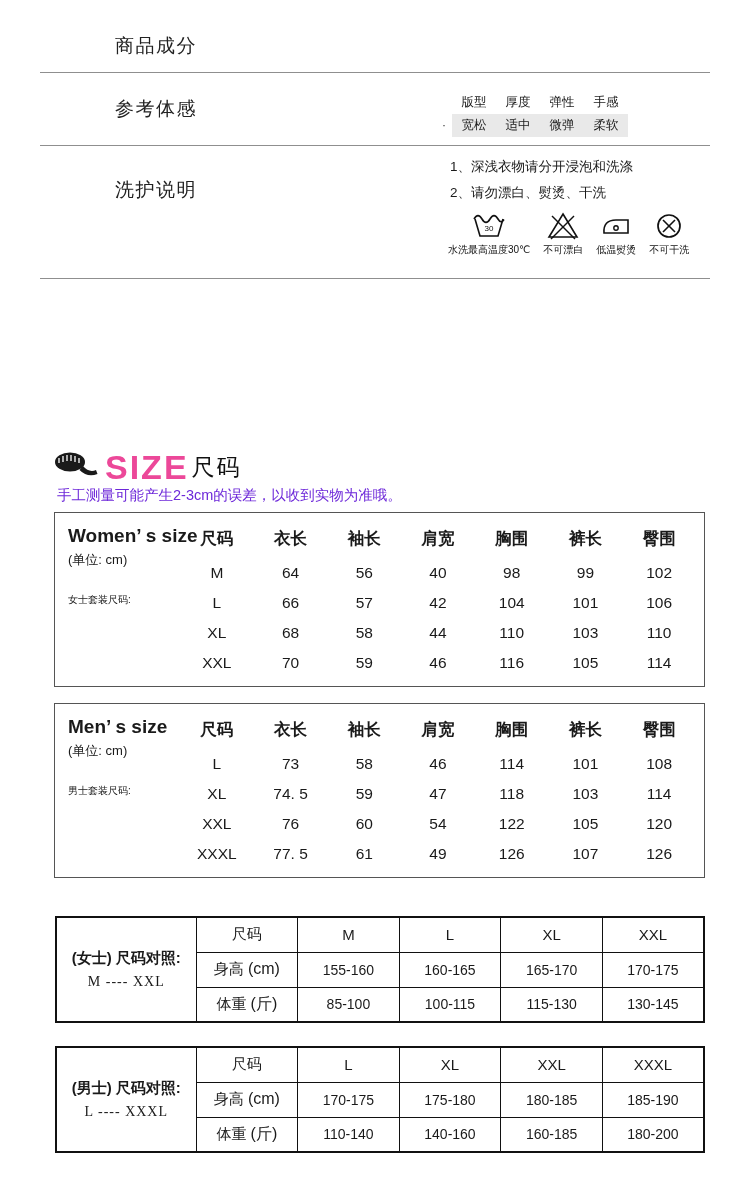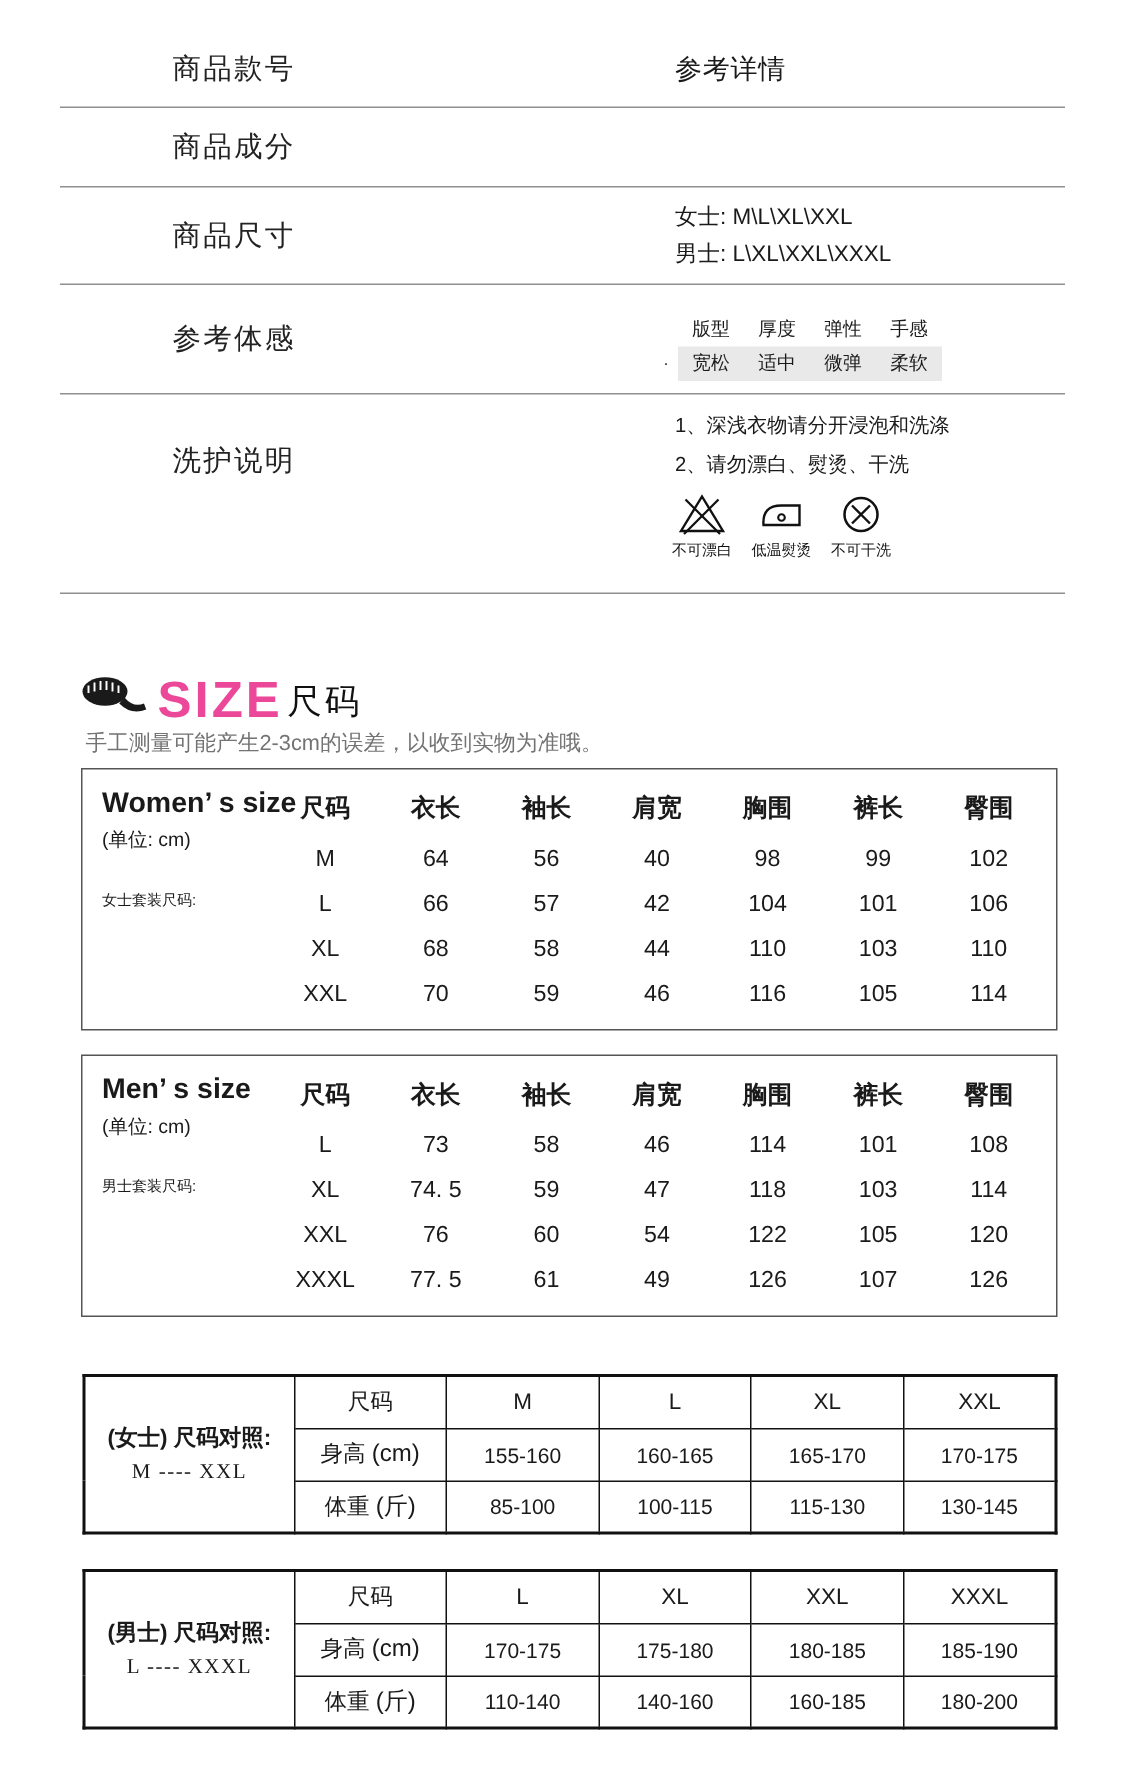--- a/index.html
+++ b/index.html
@@ -28,21 +28,21 @@
   
   .care-lines { position:absolute; left:410px; top:8px; font-size:13.5px; line-height:26px; }
   .care-icons { position:absolute; left:408px; top:64px; display:flex; align-items:flex-end; gap:13px; }
   .care-item { display:flex; flex-direction:column; align-items:center; }
   .care-item svg { display:block; }
   .care-label { font-size:10px; margin-top:3px; white-space:nowrap; color:#111; }
   
   .size-head { position:absolute; left:52px; top:448px; display:flex; align-items:center; }
   .size-en { font-size:34px; font-weight:bold; letter-spacing:2px; margin-left:5px; color:#ec4899; }
   .size-cn { font-size:23px; letter-spacing:2px; margin-left:3px; color:#111; }
-  .size-note { position:absolute; left:57px; top:486px; font-size:14.5px; color:#737373; }
+  .size-note { position:absolute; left:57px; top:486px; font-size:14.5px; color:#6d28d9; }
   
   .size-box { position:absolute; left:54px; width:651px; height:175px;
     border:1px solid #555; background:#fff; }
   #women-box { top:512px; } #men-box { top:703px; }
   .sb-title { position:absolute; left:13px; top:12px; font-size:19px; font-weight:bold; white-space:nowrap; }
   .sb-unit { position:absolute; left:13px; top:38px; font-size:13px; }
   .sb-sub { position:absolute; left:13px; top:80px; font-size:10px; }
   .sb-grid { position:absolute; left:125px; top:8px; width:516px;
     display:grid; grid-template-columns:repeat(7,1fr); text-align:center; }
   .sb-grid .h { font-weight:bold; font-size:16.5px; padding:7px 0 8px; }
@@ -59,36 +59,25 @@
   .cmp .sub { font-size:16px; }
   .cmp .szc { font-size:15px; }
 </style>
 </head>
 <body>
 
 <div class="page">
 
   <div class="info">
 
-    <div class="info-row r1">
-      <div class="info-label">商品款号</div>
-      <div class="v-center val-big">参考详情</div>
-    </div>
 
     <div class="info-row r2">
       <div class="info-label">商品成分</div>
     </div>
 
-    <div class="info-row r3">
-      <div class="info-label">商品尺寸</div>
-      <div class="val-lines">
-        <div>女士: M\L\XL\XXL</div>
-        <div>男士: L\XL\XXL\XXXL</div>
-      </div>
-    </div>
 
     <div class="info-row r4">
       <div class="info-label">参考体感</div>
       <div class="feel">
         <div class="feel-row">
           <div class="feel-cell">版型</div>
           <div class="feel-cell">厚度</div>
           <div class="feel-cell">弹性</div>
           <div class="feel-cell">手感</div>
         </div>
@@ -102,20 +91,30 @@
       </div>
     </div>
 
     <div class="info-row r5">
       <div class="info-label">洗护说明</div>
       <div class="care-lines">
         <div>1、深浅衣物请分开浸泡和洗涤</div>
         <div>2、请勿漂白、熨烫、干洗</div>
       </div>
       <div class="care-icons">
+        <div class="care-item">
+          <span>
+            <svg width="36" height="30" viewBox="0 0 36 30">
+              <path d="M4,9 L9,26 L27,26 L32,9" fill="none" stroke="#111" stroke-width="1.6"></path>
+              <path d="M3,9 c2.5,-4.5 5.5,-4.5 8,0 c2.5,4.5 5.5,4.5 8,0 c2.5,-4.5 5.5,-4.5 8,0 c2,3.5 4,3.5 6,0.5" fill="none" stroke="#111" stroke-width="1.6"></path>
+              <text x="18" y="21" font-size="8" text-anchor="middle" fill="#111" font-family="Liberation Sans, sans-serif">30</text>
+            </svg>
+          </span>
+          <div class="care-label">水洗最高温度30℃</div>
+        </div>
         <div class="care-item">
           <span>
             <svg width="32" height="30" viewBox="0 0 32 30">
               <path d="M16,4 L30,27 L2,27 Z" fill="none" stroke="#111" stroke-width="1.6"></path>
               <line x1="5" y1="6" x2="28" y2="29" stroke="#111" stroke-width="1.5"></line>
               <line x1="27" y1="6" x2="4" y2="29" stroke="#111" stroke-width="1.5"></line>
             </svg>
           </span>
           <div class="care-label">不可漂白</div>
         </div>

